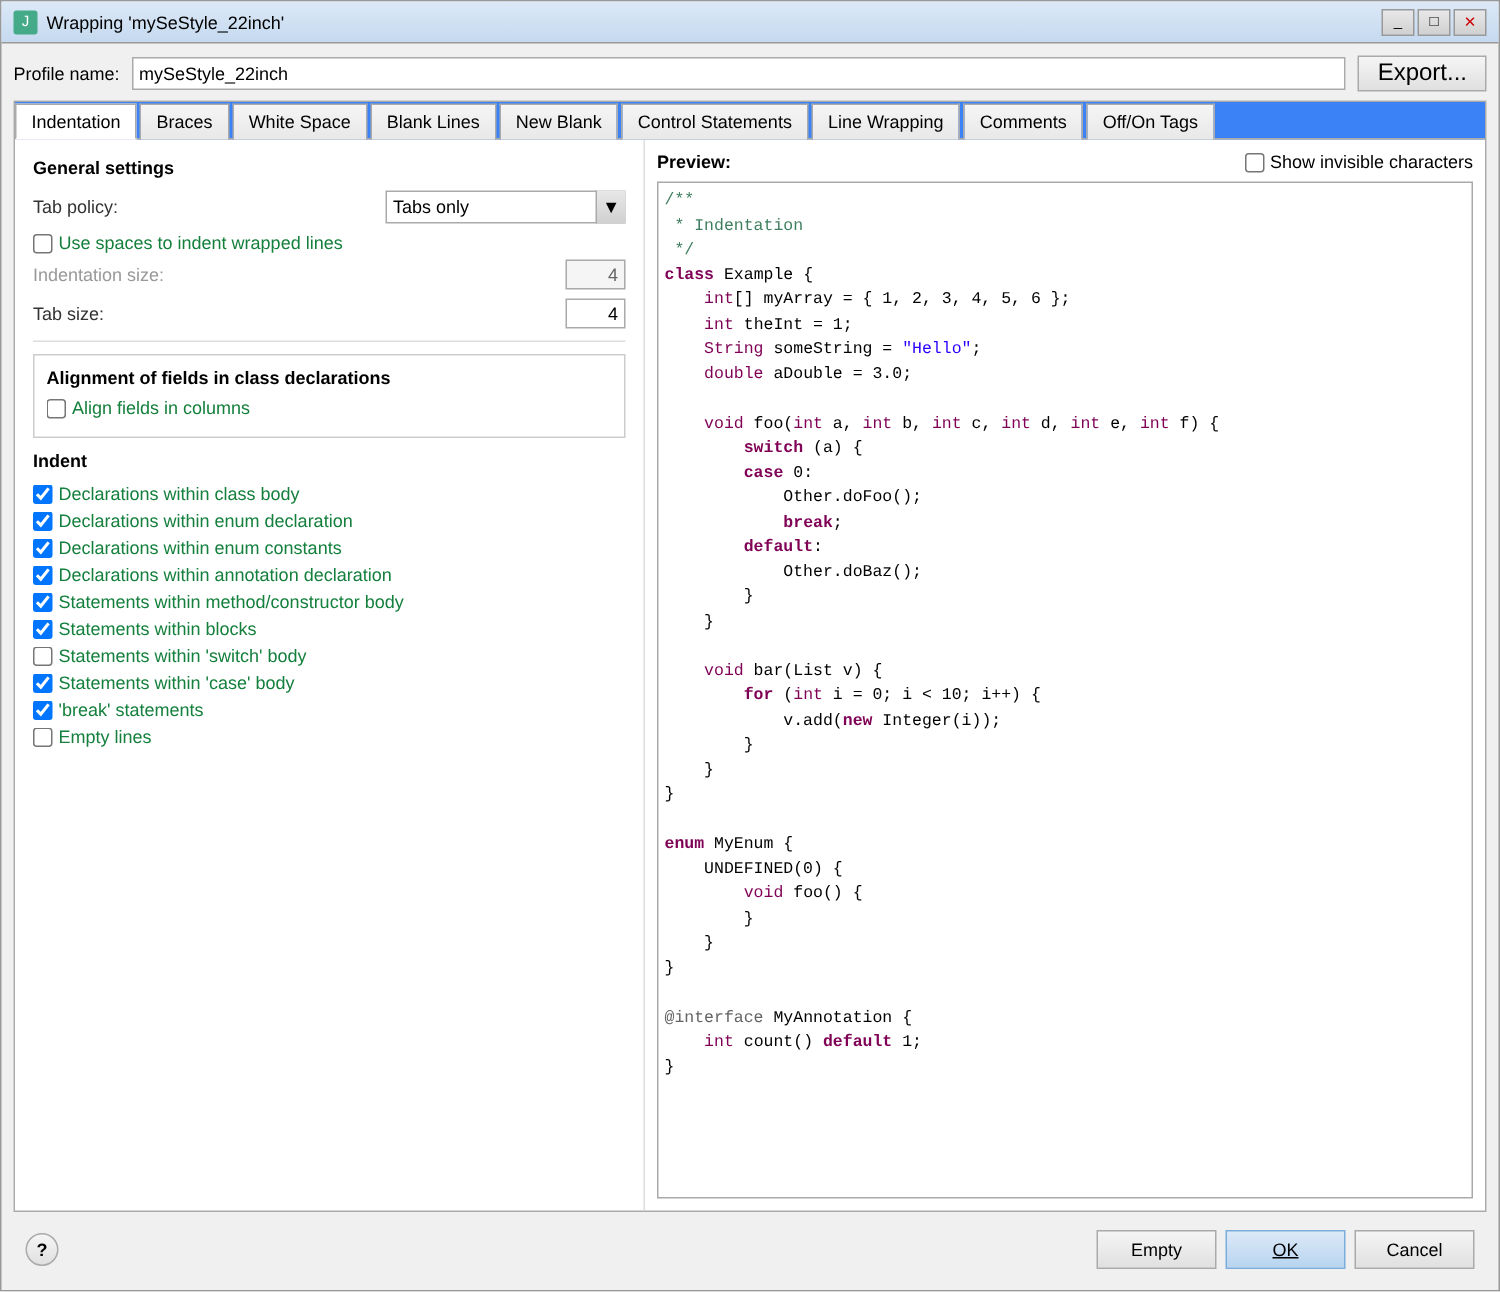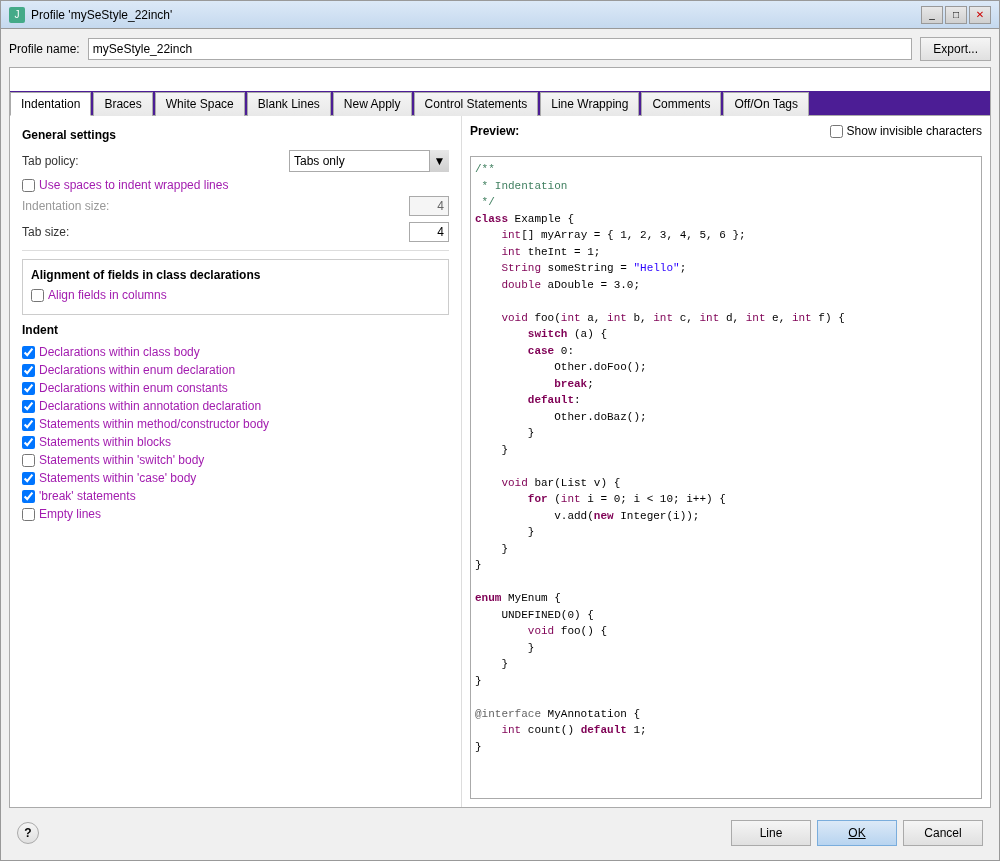--- a/index.html
+++ b/index.html
@@ -87,38 +87,37 @@
       padding: 0 4px;
       font-size: 12px;
       background: white;
     }
     .export-btn {
       height: 24px;
       padding: 0 12px;
       background: linear-gradient(to bottom, #f5f5f5, #e0e0e0);
       border: 1px solid #aaa;
       cursor: pointer;
-      font-size: 12px;
+      font-size: 16px;
     }
 
     .main-panel {
       flex: 1;
       border: 1px solid #aaa;
       background: white;
       display: flex;
       flex-direction: column;
       overflow: hidden;
     }
 
     .tabs-bar {
       display: flex;
-      background: #4c1d95;
+      background: #3b82f6;
       border-bottom: 1px solid #aaa;
       flex-shrink: 0;
-      margin-top: 23px;
     }
     .tab {
       padding: 4px 10px;
       font-size: 12px;
       cursor: pointer;
       border: 1px solid #aaa;
       border-bottom: none;
       margin-right: 2px;
       background: linear-gradient(to bottom, #f5f5f5, #e8e8e8);
       position: relative;
@@ -131,21 +130,21 @@
     }
 
     .panel-content {
       flex: 1;
       display: flex;
       overflow: hidden;
     }
 
     
     .settings-panel {
-      width: 452px;
+      width: 420px;
       padding: 12px;
       overflow-y: auto;
       border-right: 1px solid #ddd;
       flex-shrink: 0;
     }
 
     .section-title {
       font-size: 12px;
       font-weight: bold;
       color: #000;
@@ -206,21 +205,21 @@
       margin-bottom: 4px;
       gap: 4px;
     }
     .checkbox-row input[type=checkbox] {
       width: 13px;
       height: 13px;
       margin: 0;
     }
     .checkbox-row label {
       font-size: 12px;
-      color: #a21caf;
+      color: #15803d;
     }
 
     .number-input {
       width: 40px;
       height: 20px;
       border: 1px solid #aaa;
       text-align: right;
       padding: 0 4px;
       font-size: 12px;
       background: #f5f5f5;
@@ -251,21 +250,21 @@
       flex: 1;
       display: flex;
       flex-direction: column;
       padding: 8px;
       overflow: hidden;
     }
     .preview-header {
       display: flex;
       align-items: center;
       justify-content: space-between;
-      margin-bottom: 18px;
+      margin-bottom: 6px;
       flex-shrink: 0;
     }
     .preview-label {
       font-size: 12px;
       color: #000;
       font-weight: bold;
     }
     .preview-checkbox-row {
       display: flex;
       align-items: center;
@@ -334,21 +333,21 @@
       text-decoration: underline;
     }
   </style>
 </head>
 <body>
 
 <div class="window">
 
   <div class="title-bar">
     <div class="title-bar-icon">J</div>
-    <span class="title-bar-text">Profile 'mySeStyle_22inch'</span>
+    <span class="title-bar-text">Wrapping 'mySeStyle_22inch'</span>
     <div class="title-bar-controls">
       <button class="title-bar-btn">_</button>
       <button class="title-bar-btn">□</button>
       <button class="title-bar-btn close">✕</button>
     </div>
   </div>
 
   <div class="window-content">
 
     <div class="profile-row">
@@ -357,21 +356,21 @@
       <button class="export-btn">Export...</button>
     </div>
 
     <div class="main-panel">
 
       <div class="tabs-bar">
         <div class="tab active">Indentation</div>
         <div class="tab">Braces</div>
         <div class="tab">White Space</div>
         <div class="tab">Blank Lines</div>
-        <div class="tab">New Apply</div>
+        <div class="tab">New Blank</div>
         <div class="tab">Control Statements</div>
         <div class="tab">Line Wrapping</div>
         <div class="tab">Comments</div>
         <div class="tab">Off/On Tags</div>
       </div>
 
       <div class="panel-content">
 
         <div class="settings-panel">
 
@@ -506,19 +505,19 @@
               <span class="code-line">}</span>
             </div>
           </div>
         </div>
       </div>
     </div>
 
     <div class="bottom-bar">
       <button class="help-btn">?</button>
       <div class="bottom-buttons">
-        <button class="action-btn">Line</button>
+        <button class="action-btn">Empty</button>
         <button class="action-btn primary">OK</button>
         <button class="action-btn">Cancel</button>
       </div>
     </div>
   </div>
 </div>
 
 </body></html>

